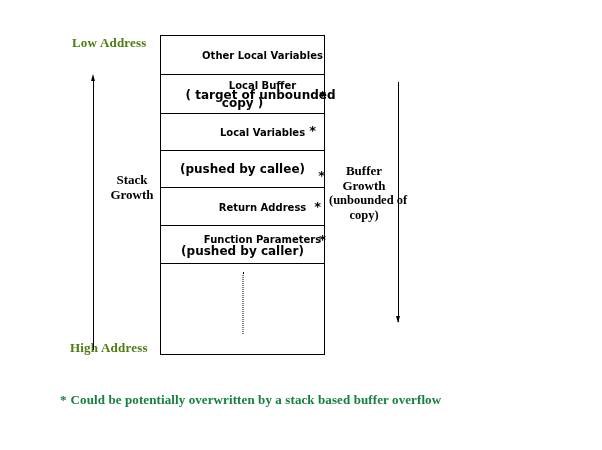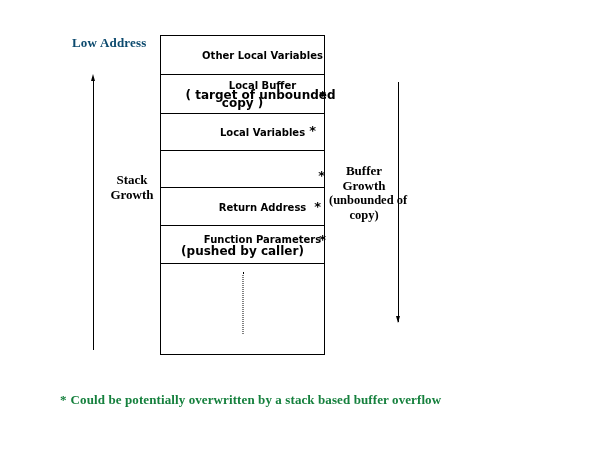--- a/index.html
+++ b/index.html
@@ -16,21 +16,21 @@
     font-family: "Liberation Serif", "DejaVu Serif", serif;
     color: #000000;
   }
 
   
   .addr-label {
     position: absolute;
     font-family: "Liberation Serif", "DejaVu Serif", serif;
     font-size: 13px;
     font-weight: 700;
-    color: #0c4a6e;
+    color: #4d7c0f;
     white-space: nowrap;
     letter-spacing: 0.2px;
   }
   #low-address  { left: 72px;  top: 35px; }
   #high-address { left: 70px;  top: 340px; }
 
   
   #stack-box {
     position: absolute;
     left: 160px;
@@ -173,40 +173,42 @@
   }
   #footnote-star { margin-right: 4px; }
 </style>
 </head>
 <body>
 
 <div id="canvas">
 
   <div id="low-address" class="addr-label">Low Address</div>
 
+  <div id="high-address" class="addr-label">High Address</div>
 
   <div id="stack-box">
 
     <div class="stack-row" id="row-other-local-variables">
       <div class="row-line1">Other Local Variables</div>
     </div>
 
     <div class="stack-row" id="row-local-buffer">
       <div class="row-line1">Local Buffer</div>
       <div class="row-line2">( target of unbounded</div>
       <div class="row-line3">copy )</div>
       <span class="star" id="star-local-buffer">*</span>
     </div>
 
     <div class="stack-row" id="row-local-variables">
       <div class="row-line1">Local Variables</div>
       <span class="star" id="star-local-variables">*</span>
     </div>
 
     <div class="stack-row" id="row-previous-frame-pointer">
+      <div class="row-line2">(pushed by callee)</div>
       <span class="star" id="star-prev-frame-ptr">*</span>
     </div>
 
     <div class="stack-row" id="row-return-address">
       <div class="row-line1">Return Address</div>
       <span class="star" id="star-return-address">*</span>
     </div>
 
     <div class="stack-row" id="row-function-parameters">
       <div class="row-line1">Function Parameters</div>

